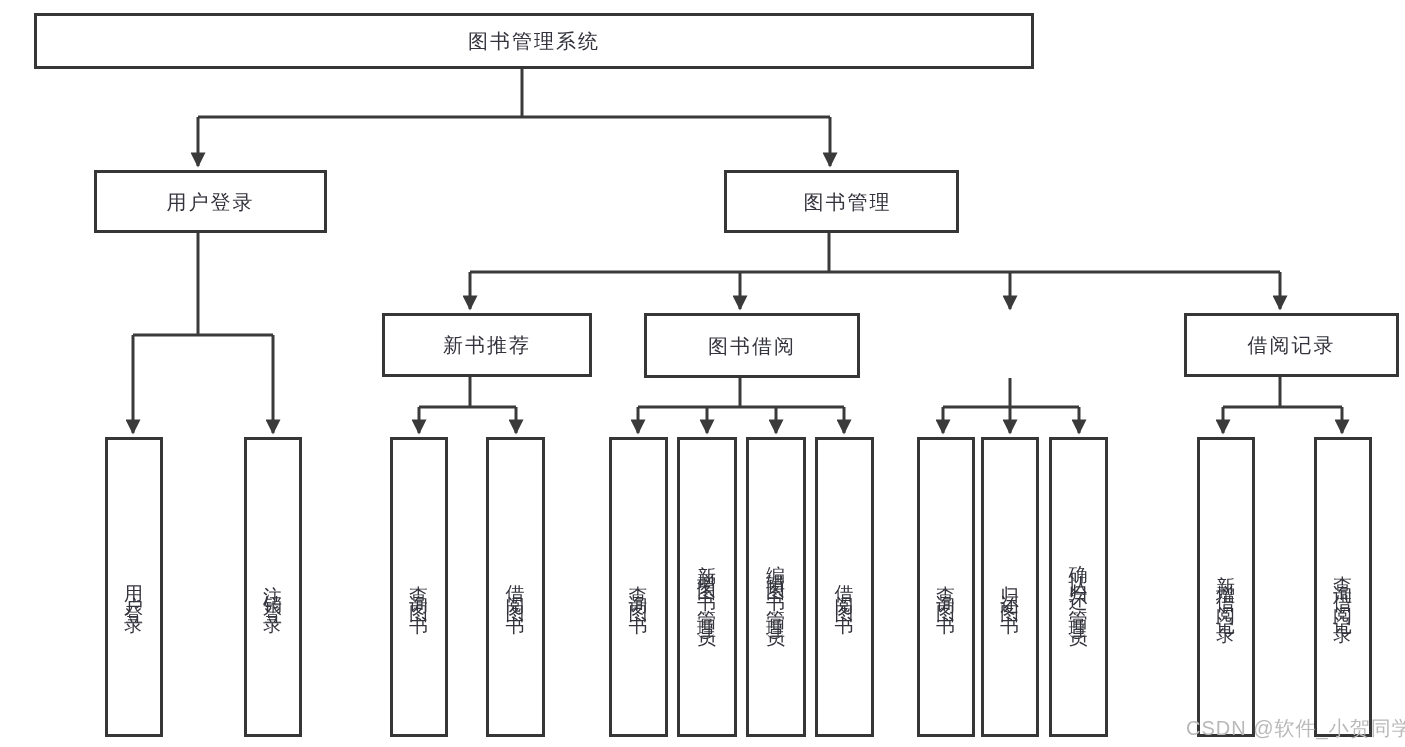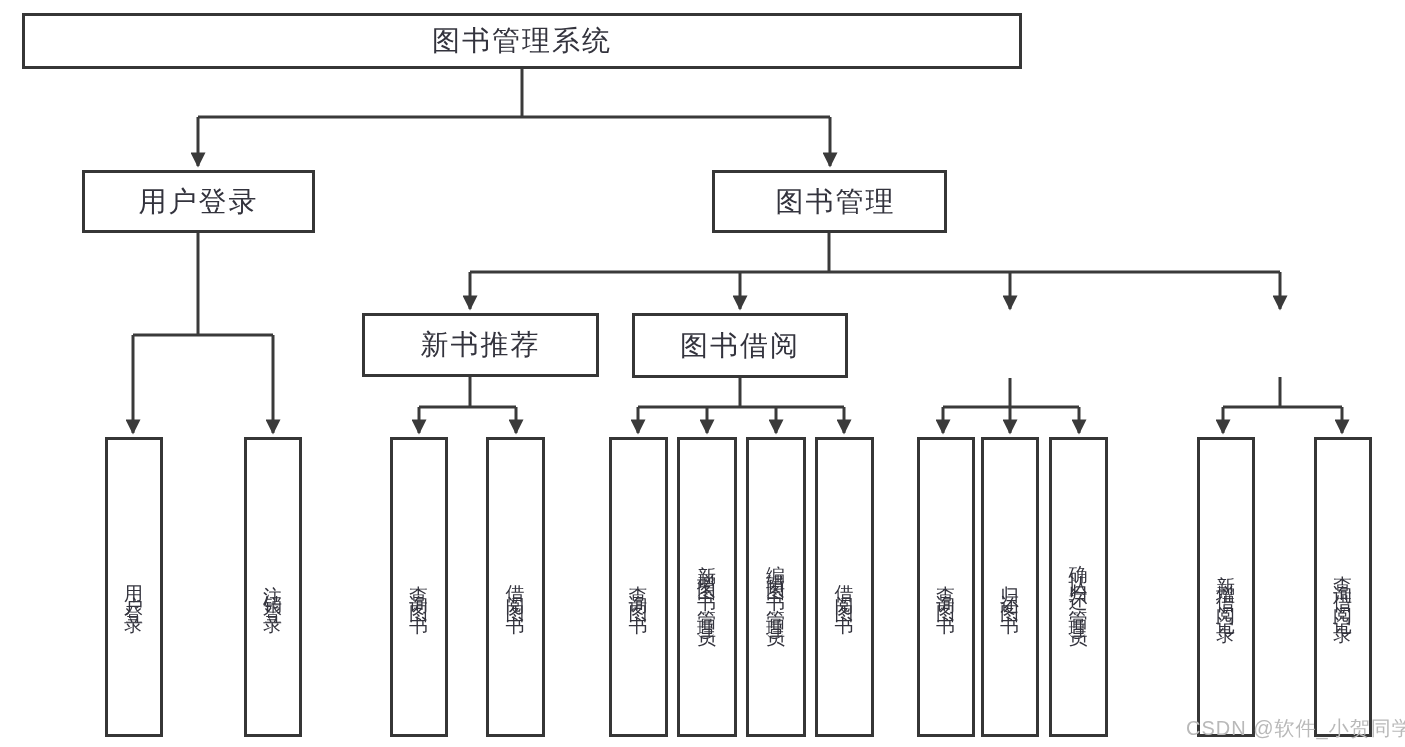--- a/index.html
+++ b/index.html
@@ -17,38 +17,39 @@
     border:3px solid #363636;
     background:#ffffff;
     color:#33333d;
     display:flex;
     align-items:center;
     justify-content:center;
     text-align:center;
     z-index:2;
   }
   .h-node{
-    font-size:28px;
+    font-size:20px;
     letter-spacing:2px;
     line-height:1;
+    margin-left:12px;
   }
   .v-node{
     writing-mode:vertical-rl;
     text-orientation:mixed;
     font-size:19px;
     letter-spacing:10px;
     line-height:1;
     padding-top:6px;
   }
   .v-node .vtxt{display:block;}
   
   .n-root            {left:22px;  top:13px;  width:1000px; height:56px;}
   .n-user-login      {left:82px;  top:170px; width:233px;  height:63px;}
   .n-book-mgmt       {left:712px; top:170px; width:235px;  height:63px;padding-left:12px;}
-  .n-new-book-rec    {left:362px; top:313px; width:237px;  height:64px;}
+  .n-new-book-rec    {left:370px; top:313px; width:210px;  height:64px;}
   .n-book-borrow     {left:632px; top:313px; width:216px;  height:65px;}
   .n-current-borrow  {left:902px; top:313px; width:217px;  height:65px;}
   .n-borrow-records  {left:1172px;top:313px; width:215px;  height:64px;}
   .n-leaf-user-login {left:105px; top:437px; width:58px;   height:300px;}
   .n-leaf-logout     {left:244px; top:437px; width:58px;   height:300px;}
   .n-leaf-nb-query   {left:390px; top:437px; width:58px;   height:300px;}
   .n-leaf-nb-borrow  {left:486px; top:437px; width:59px;   height:300px;}
   .n-leaf-bb-query   {left:609px; top:437px; width:59px;   height:300px;}
   .n-leaf-bb-add     {left:677px; top:437px; width:60px;   height:300px;}
   .n-leaf-bb-edit    {left:746px; top:437px; width:60px;   height:300px;}
@@ -124,20 +125,21 @@
     </g>
   </svg>
 
   <div class="node h-node n-root">图书管理系统</div>
 
   <div class="node h-node n-user-login">用户登录</div>
   <div class="node h-node n-book-mgmt">图书管理</div>
 
   <div class="node h-node n-new-book-rec">新书推荐</div>
   <div class="node h-node n-book-borrow">图书借阅</div>
+  <div class="node h-node n-borrow-records">借阅记录</div>
 
   <div class="node v-node n-leaf-user-login">
     <span class="vtxt">用户登录</span>
   </div>
   <div class="node v-node n-leaf-logout">
     <span class="vtxt">注销登录</span>
   </div>
 
   <div class="node v-node n-leaf-nb-query">
     <span class="vtxt">查询图书</span>

